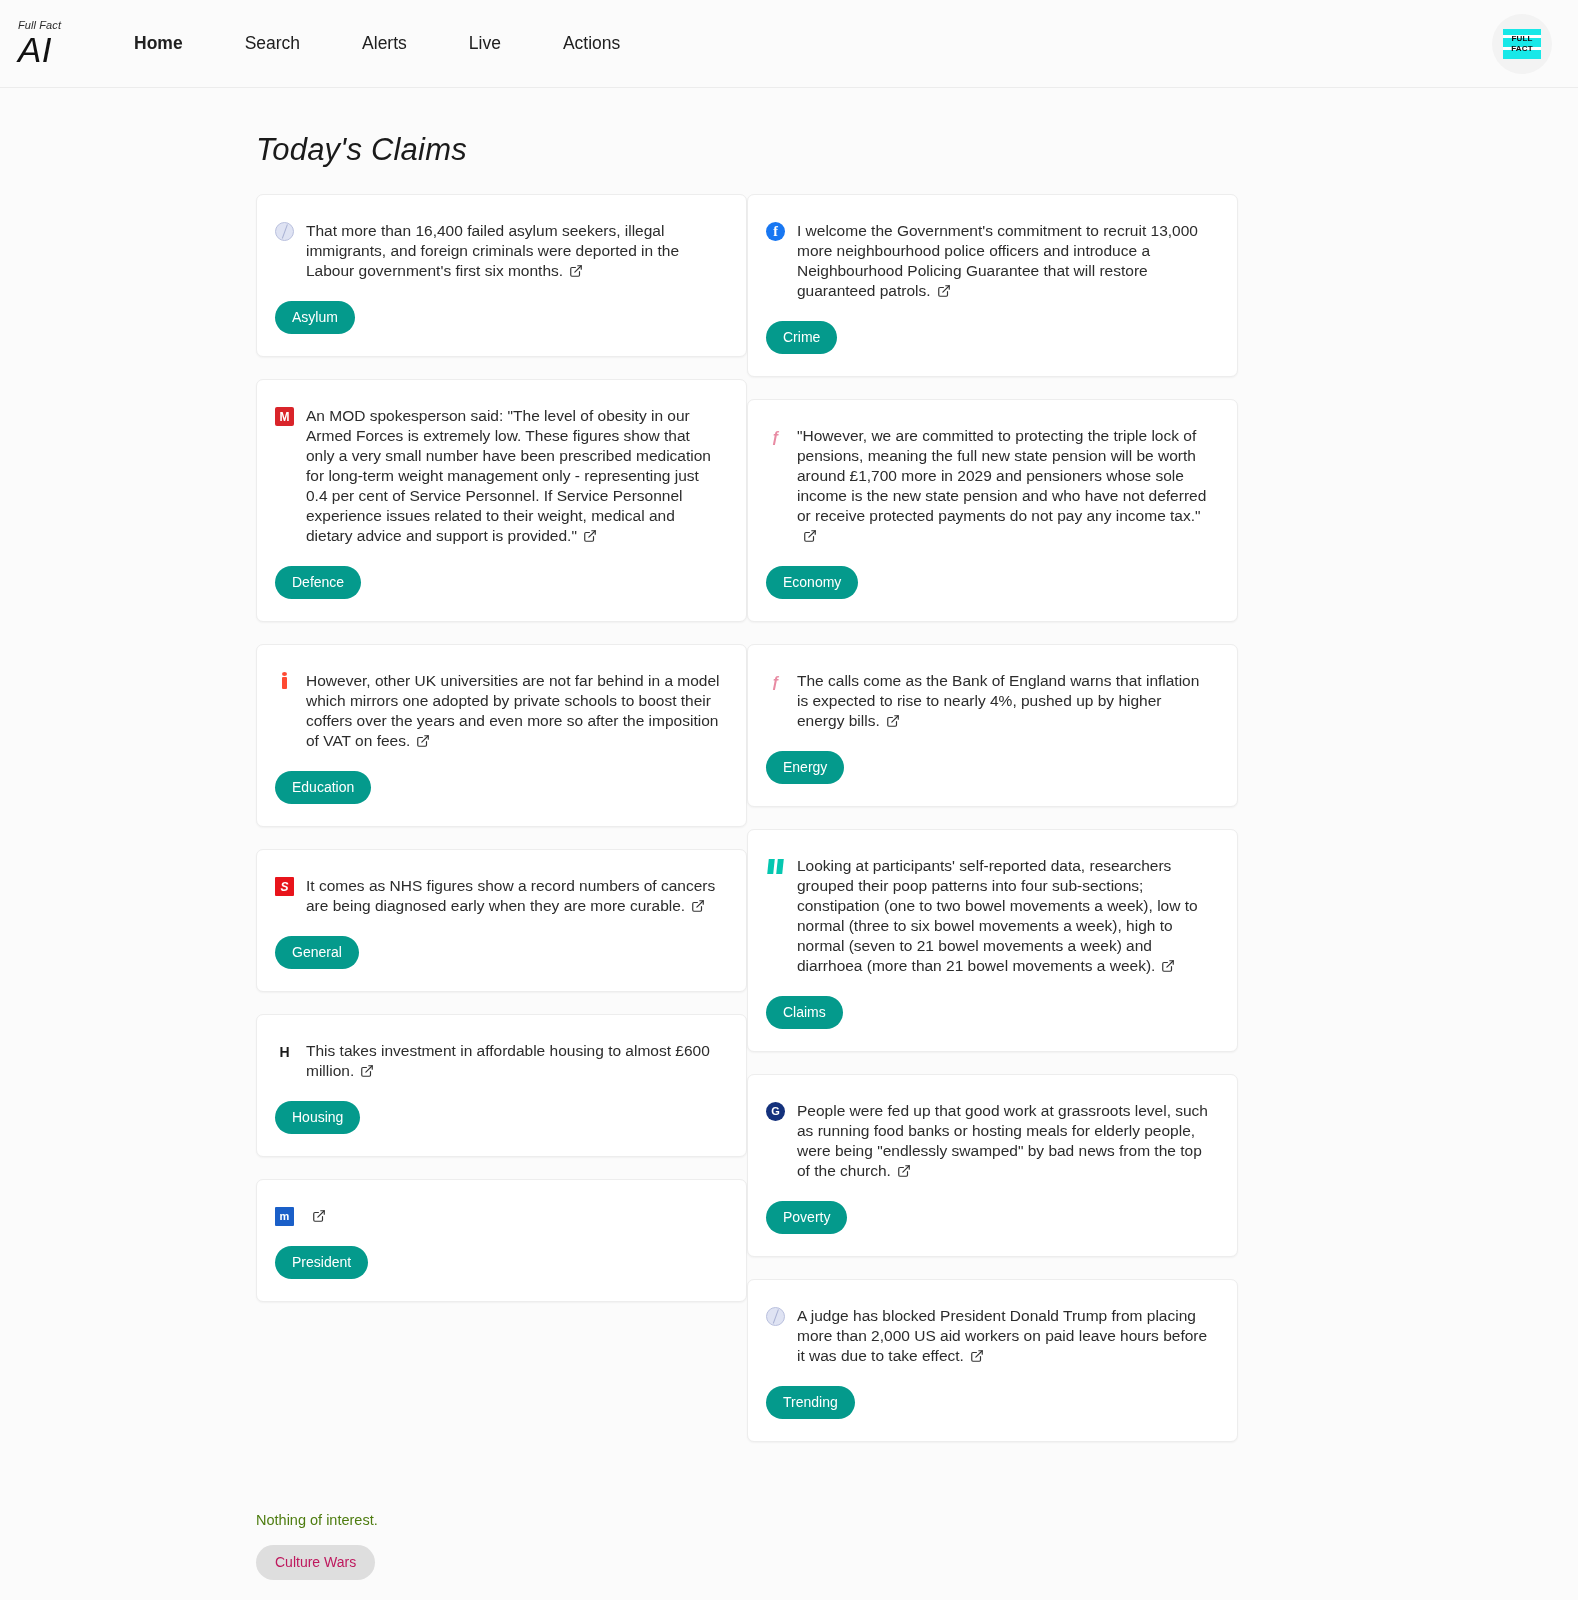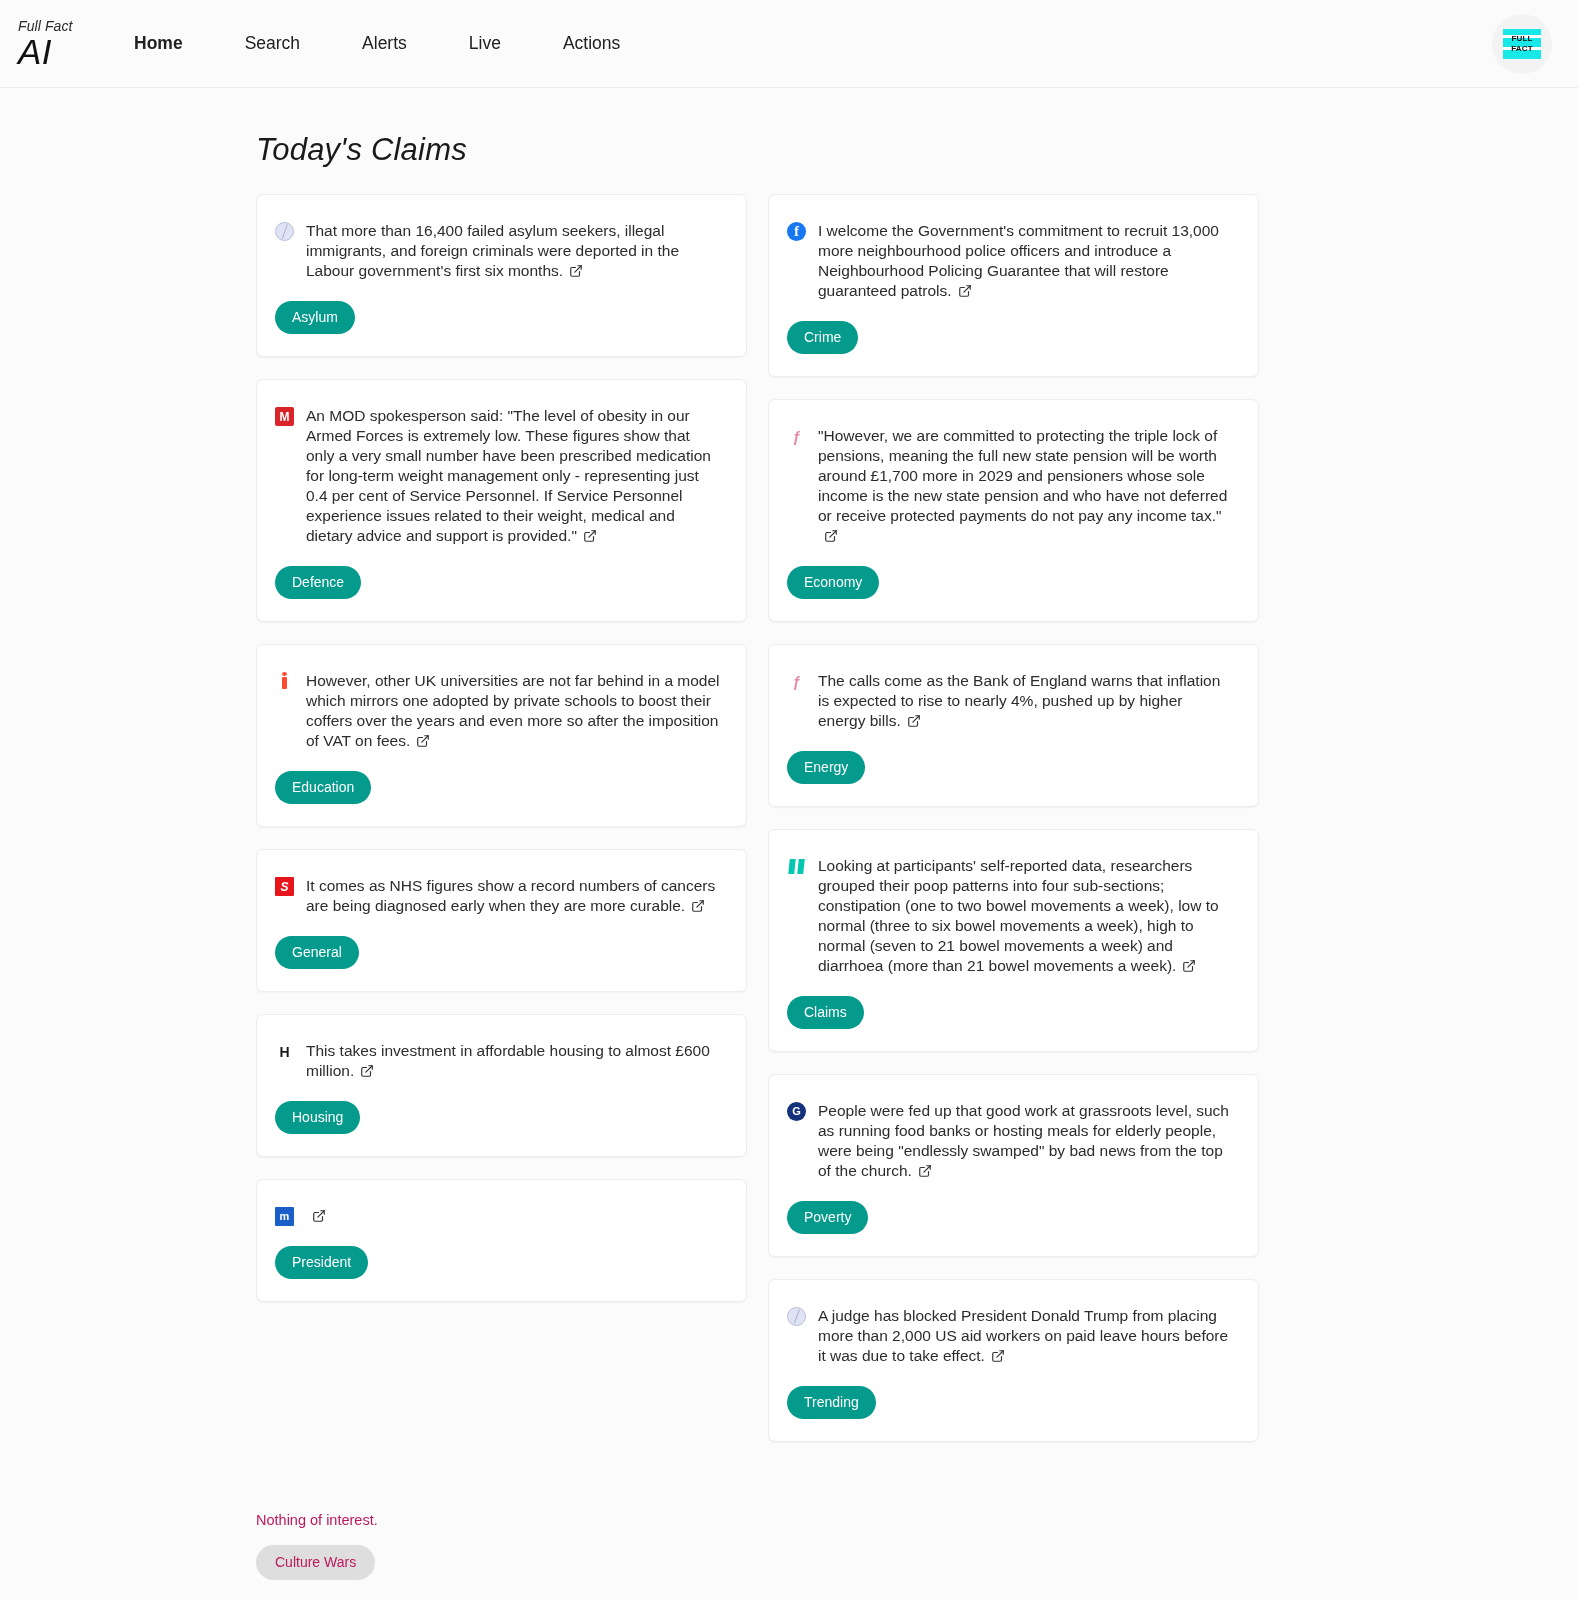--- a/index.html
+++ b/index.html
@@ -24,21 +24,21 @@
   }
   .brand {
     display: flex;
     flex-direction: column;
     justify-content: center;
     line-height: 1;
     width: 92px;
     margin-left: 4px;
   }
   .brand-sub {
-    font-size: 14px;
+    font-size: 11px;
     font-style: italic;
     color: #2b2b2b;
     letter-spacing: .1px;
     margin-bottom: 1px;
   }
   .brand-main {
     font-size: 35px;
     font-style: italic;
     font-weight: 300;
     color: #111;
@@ -113,21 +113,20 @@
     font-size: 31px;
     font-style: italic;
     font-weight: 400;
     color: #1a1a1a;
     margin: 44px 0 26px 256px;
     letter-spacing: .2px;
   }
 
   .columns {
     display: flex;
-    gap: 21px;
     padding: 0 256px 0 256px;
     align-items: flex-start;
   }
   .col { width: 491px; display: flex; flex-direction: column; }
 
   .card {
     background: #ffffff;
     border: 1px solid #ededed;
     border-radius: 7px;
     box-shadow: 0 1px 2px rgba(0,0,0,.045);
@@ -234,21 +233,21 @@
     font-weight: 700;
     font-family: "Liberation Serif", serif;
   }
 
   
   .footer {
     margin: 48px 0 0 256px;
   }
   .footer-note {
     font-size: 14.5px;
-    color: #be185d;
+    color: #4d7c0f;
     margin-bottom: 17px;
   }
   .chip {
     display: inline-block;
     background: #dedede;
     color: #be185d;
     font-size: 14px;
     padding: 9px 19px 10px 19px;
     border-radius: 999px;
     cursor: pointer;

